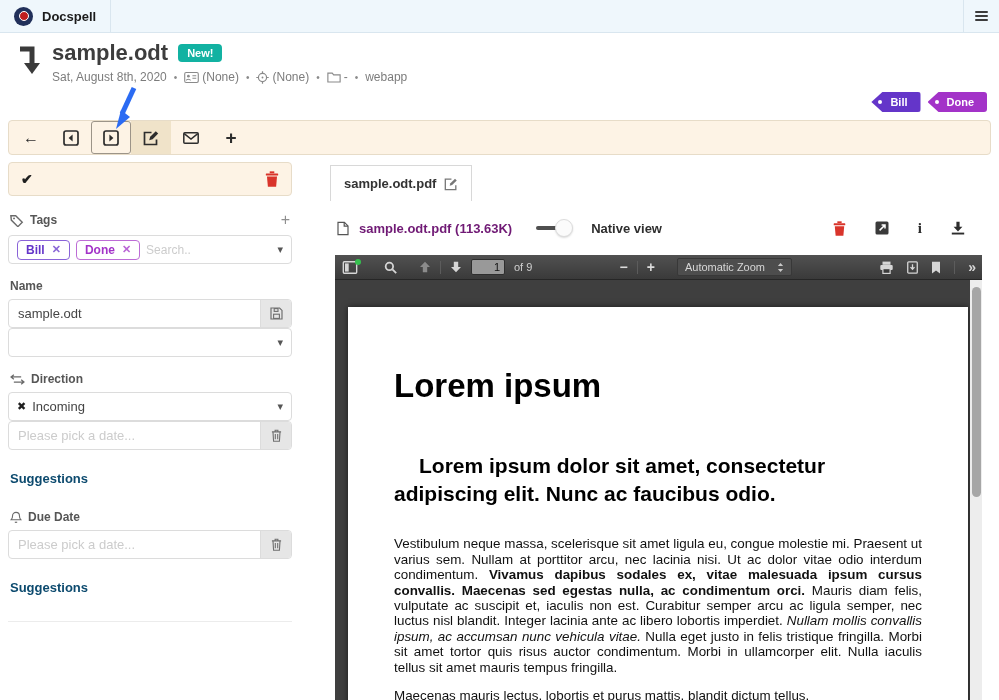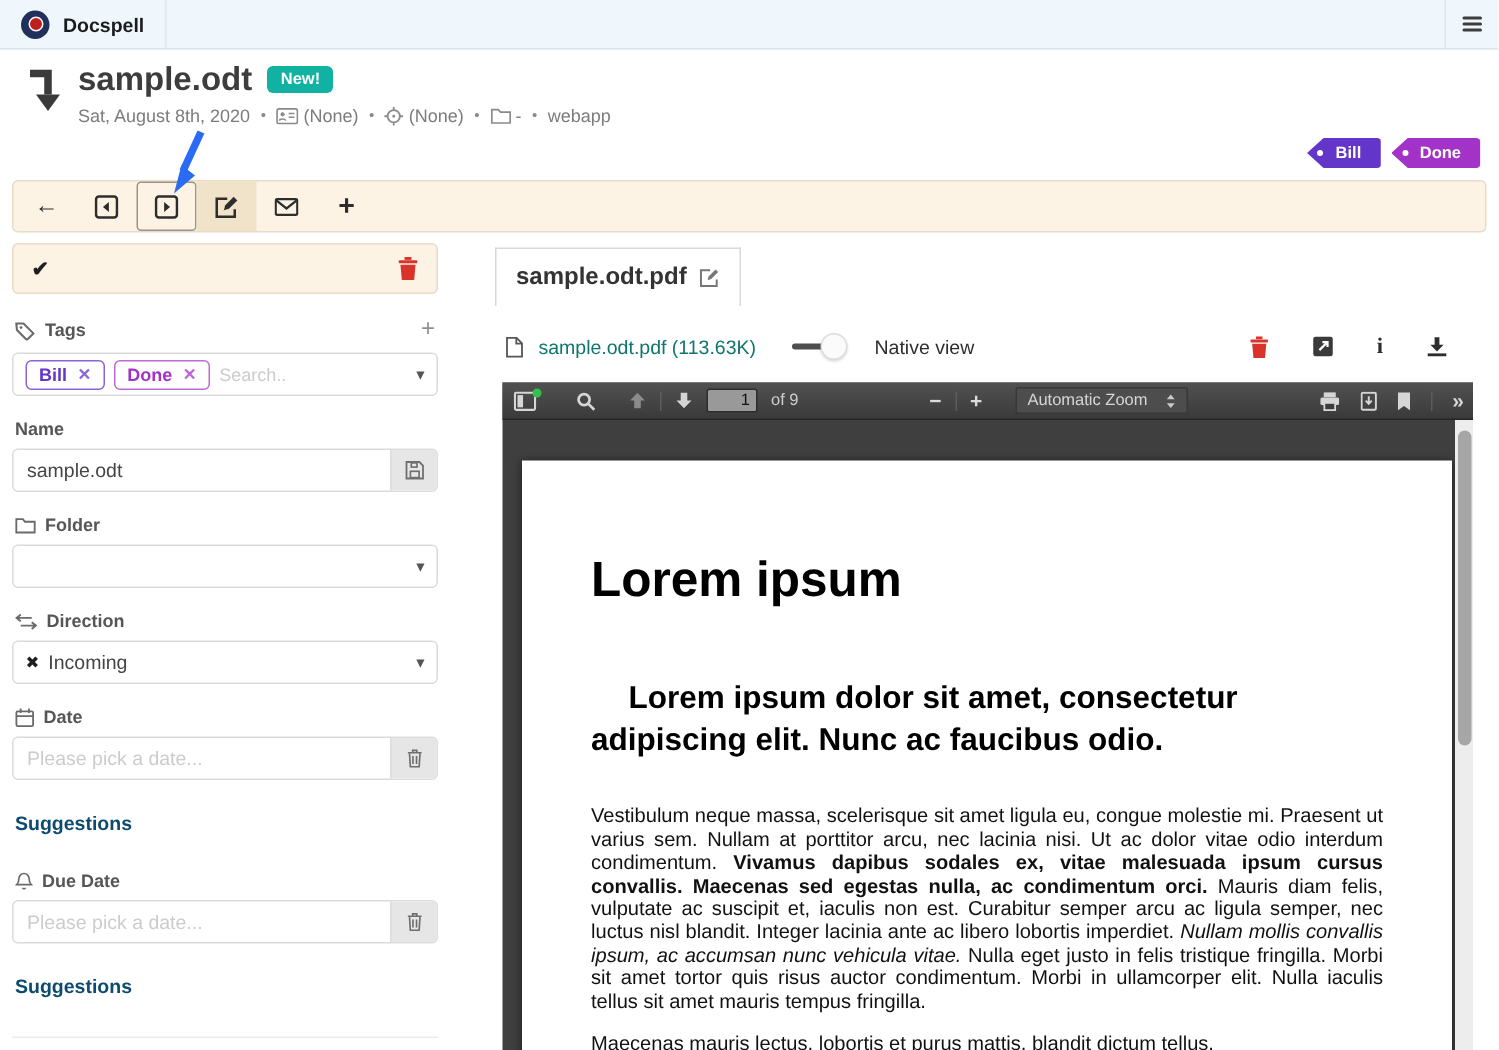--- a/index.html
+++ b/index.html
@@ -87,32 +87,32 @@
   .input-addon { width:31px; background:#e6e6e6; border-left:1px solid #dcdcdc;
     display:flex; align-items:center; justify-content:center; color:#6f6f6f; cursor:pointer; }
   .suggestions-label { margin:21px 2px 0; font-size:13px; font-weight:bold; color:#0c4a6e; }
   .section-header { margin-top:26px; padding-top:12px; border-top:1px solid #ececec;
     font-size:15px; font-weight:bold; color:#3a3a3a; display:flex; align-items:center; gap:11px; }
   .dir-x { font-size:11px; color:#1e1e1e; }
 
   
   .main { position:absolute; top:165px; left:330px; width:661px; }
   .tab { display:inline-flex; align-items:center; gap:8px; padding:10px 13px;
-    border:1px solid #d8d8d8; border-bottom:none; background:#fff; font-size:16px;
+    border:1px solid #d8d8d8; border-bottom:none; background:#fff; font-size:13px;
     color:#333; font-weight:bold; cursor:pointer; }
   .tab svg { color:#777; }
   .file-row { margin-top:14px; display:flex; align-items:center; gap:10px; padding:0 26px 0 7px; height:26px; }
-  .file-row .fname { font-size:13px; color:#0f766e; }
+  .file-row .fname { font-size:13px; color:#701a75;font-weight:bold; }
   .file-row svg.file-ic { color:#555; }
   .toggle { position:relative; width:33px; height:4px; background:#4f4f4f; border-radius:2px;
     margin:0 12px 0 14px; cursor:pointer; }
   .toggle .knob { position:absolute; right:-4px; top:50%; transform:translateY(-50%);
     width:18px; height:18px; border-radius:50%; background:#fbfbfb; border:1px solid #dcdcdc;
     box-shadow:0 1px 2px rgba(0,0,0,.15); }
-  .toggle-label { font-size:13px; color:#2e2e2e; }
+  .toggle-label { font-size:13px; color:#2e2e2e;font-weight:bold; }
   .file-actions { margin-left:auto; display:flex; align-items:center; gap:29px; }
   .file-actions .ic { cursor:pointer; display:flex; align-items:center; justify-content:center; }
   .ic-trash-red { color:#d9342b; }
   .ic-info { font-family:"Liberation Serif", serif; font-weight:bold; font-size:15px; color:#2d2d2d; }
   .ic-download { color:#2d2d2d; }
 
   
   .pdf-viewer { position:absolute; left:335px; top:255px; width:647px; height:445px;
     background:#3f3f3f; }
   .pdf-toolbar { height:25px; background:linear-gradient(#515151,#3a3a3a);
@@ -297,49 +297,36 @@
       <input value="sample.odt" style="">
       <span class="input-addon">
         <svg width="13" height="13" viewBox="0 0 13 13">
             <path d="M1 1h8.6L12 3.4V12H1z" fill="none" stroke="currentColor" stroke-width="1.2"></path>
             <rect x="3.6" y="7.2" width="5.8" height="4.2" fill="none" stroke="currentColor" stroke-width="1.1"></rect>
             <rect x="4.2" y="1.6" width="3.8" height="2.8" fill="none" stroke="currentColor" stroke-width="1.1"></rect>
           </svg>
       </span>
     </div>
 
-    <div class="sb-label">
-      <svg width="14" height="12" viewBox="0 0 16 13">
-          <path d="M1 2h5l1.6 2H15v8.2H1z" fill="none" stroke="currentColor" stroke-width="1.4"></path>
-        </svg>
-      <span>Folder</span>
-    </div>
     <div class="select-box">
       <span class="caret">▾</span>
     </div>
 
     <div class="sb-label">
       <svg width="15" height="11" viewBox="0 0 16 12">
           <path d="M4 0.8L1 3.2l3 2.4M1 3.2h11M12 6.4l3 2.4-3 2.4M15 8.8H4" fill="none" stroke="currentColor" stroke-width="1.4"></path>
         </svg>
       <span>Direction</span>
     </div>
     <div class="select-box">
       <span class="dir-x">✖</span>
       <span>Incoming</span>
       <span class="caret">▾</span>
     </div>
 
-    <div class="sb-label">
-      <svg width="13" height="13" viewBox="0 0 14 14">
-          <rect x="1" y="2.4" width="12" height="10.6" rx="1" fill="none" stroke="currentColor" stroke-width="1.3"></rect>
-          <path d="M4 0.4v3.2M10 0.4v3.2M1 5.8h12" stroke="currentColor" stroke-width="1.3"></path>
-        </svg>
-      <span>Date</span>
-    </div>
     <div class="input-group">
       <input placeholder="Please pick a date..." style="">
       <span class="input-addon">
         <svg width="11" height="13" viewBox="0 0 12 14">
             <path d="M1 3h10M4.5 3V1.3h3V3M2.2 3.6l.6 9.6h6.4l.6-9.6M4.7 5.4v5.8M7.3 5.4v5.8" fill="none" stroke="currentColor" stroke-width="1.2"></path>
           </svg>
       </span>
     </div>
     <div class="suggestions-label">Suggestions</div>
 

